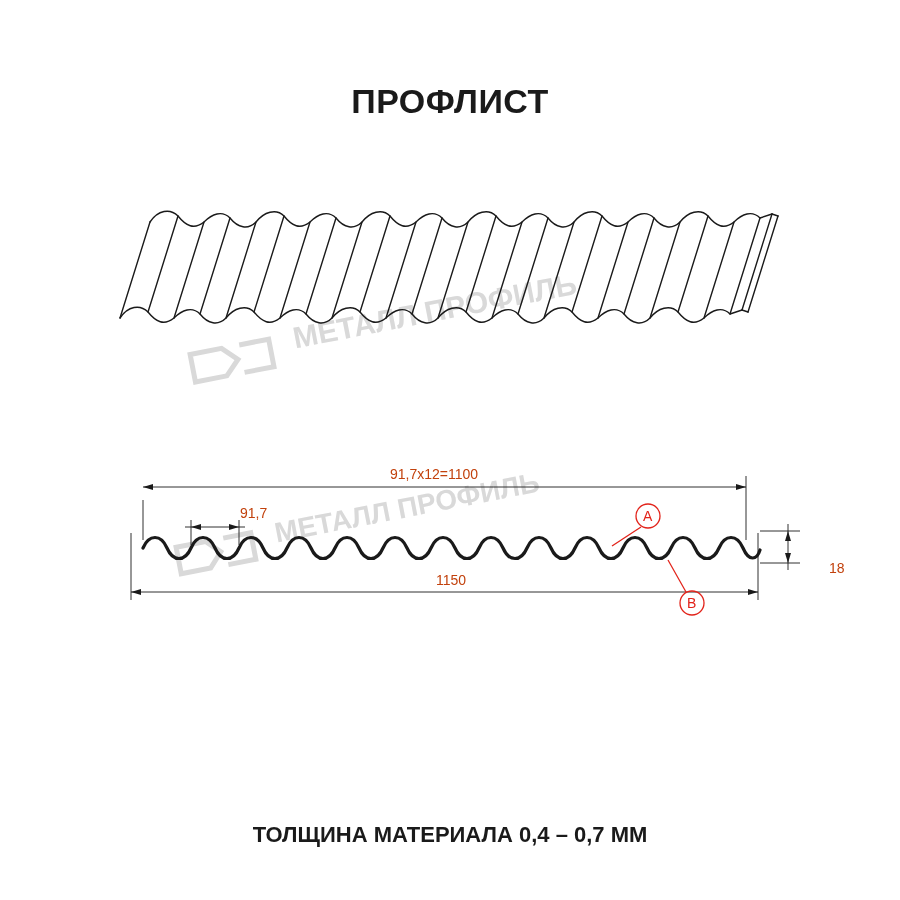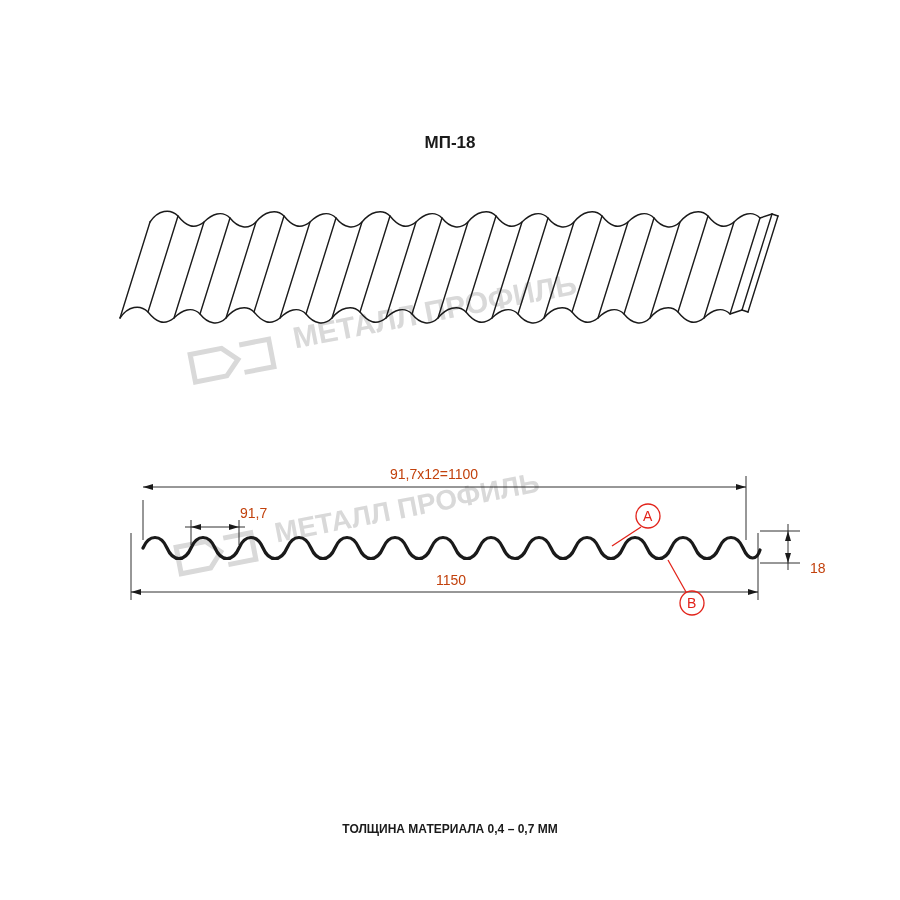--- a/index.html
+++ b/index.html
@@ -40,21 +40,21 @@
     font-size: 17px;
     font-weight: bold;
     color: #1a1a1a;
   }
   .footnote {
     position: absolute;
     top: 822px;
     left: 0;
     width: 900px;
     text-align: center;
-    font-size: 12px;
+    font-size: 22px;
     font-weight: bold;
     color: #1a1a1a;
   }
   .svg-layer {
     position: absolute;
     top: 0;
     left: 0;
   }
   .wm {
     position: absolute;
@@ -93,21 +93,21 @@
     font-size: 14px;
     color: #e2231a;
     white-space: nowrap;
   }
 </style>
 </head>
 <body>
 
 <div class="page">
 
-  <div class="subtitle">МП-18</div>
+  <div class="title">ПРОФЛИСТ</div>
 
   <div class="wm wm1">МЕТАЛЛ ПРОФИЛЬ</div>
   <div class="wm wm2">МЕТАЛЛ ПРОФИЛЬ</div>
 
   <svg class="wm-logo" style="left:180px; top:330px;" width="110" height="60" viewBox="0 0 110 60">
     <g transform="rotate(-11 55 30)" fill="none" stroke="#d9d9d9" stroke-width="5">
       <path d="M12 44 L12 16 L44 16 L58 30 L44 44 Z"></path>
       <path d="M62 16 L92 16 L92 44 L62 44"></path>
     </g>
   </svg>
@@ -268,20 +268,20 @@
       <circle cx="648" cy="516" r="12"></circle>
       <path d="M641 527 L612 546"></path>
       <circle cx="692" cy="603" r="12"></circle>
       <path d="M686 592 L668 560"></path>
     </g>
   </svg>
 
   <div class="dim-text" style="left:390px; top:466px;">91,7x12=1100</div>
   <div class="dim-text" style="left:200px; top:505px;margin-left:40px;">91,7</div>
   <div class="dim-text" style="left:436px; top:572px;">1150</div>
-  <div class="dim-text" style="left:810px; top:560px;">18</div>
+  <div class="dim-text" style="left:829px; top:560px;">18</div>
 
   <div class="callout-label" style="left:643px; top:508px;">A</div>
   <div class="callout-label" style="left:687px; top:595px;">B</div>
 
   <div class="footnote">ТОЛЩИНА МАТЕРИАЛА 0,4 – 0,7 ММ</div>
 
 </div>
 
 </body></html>

